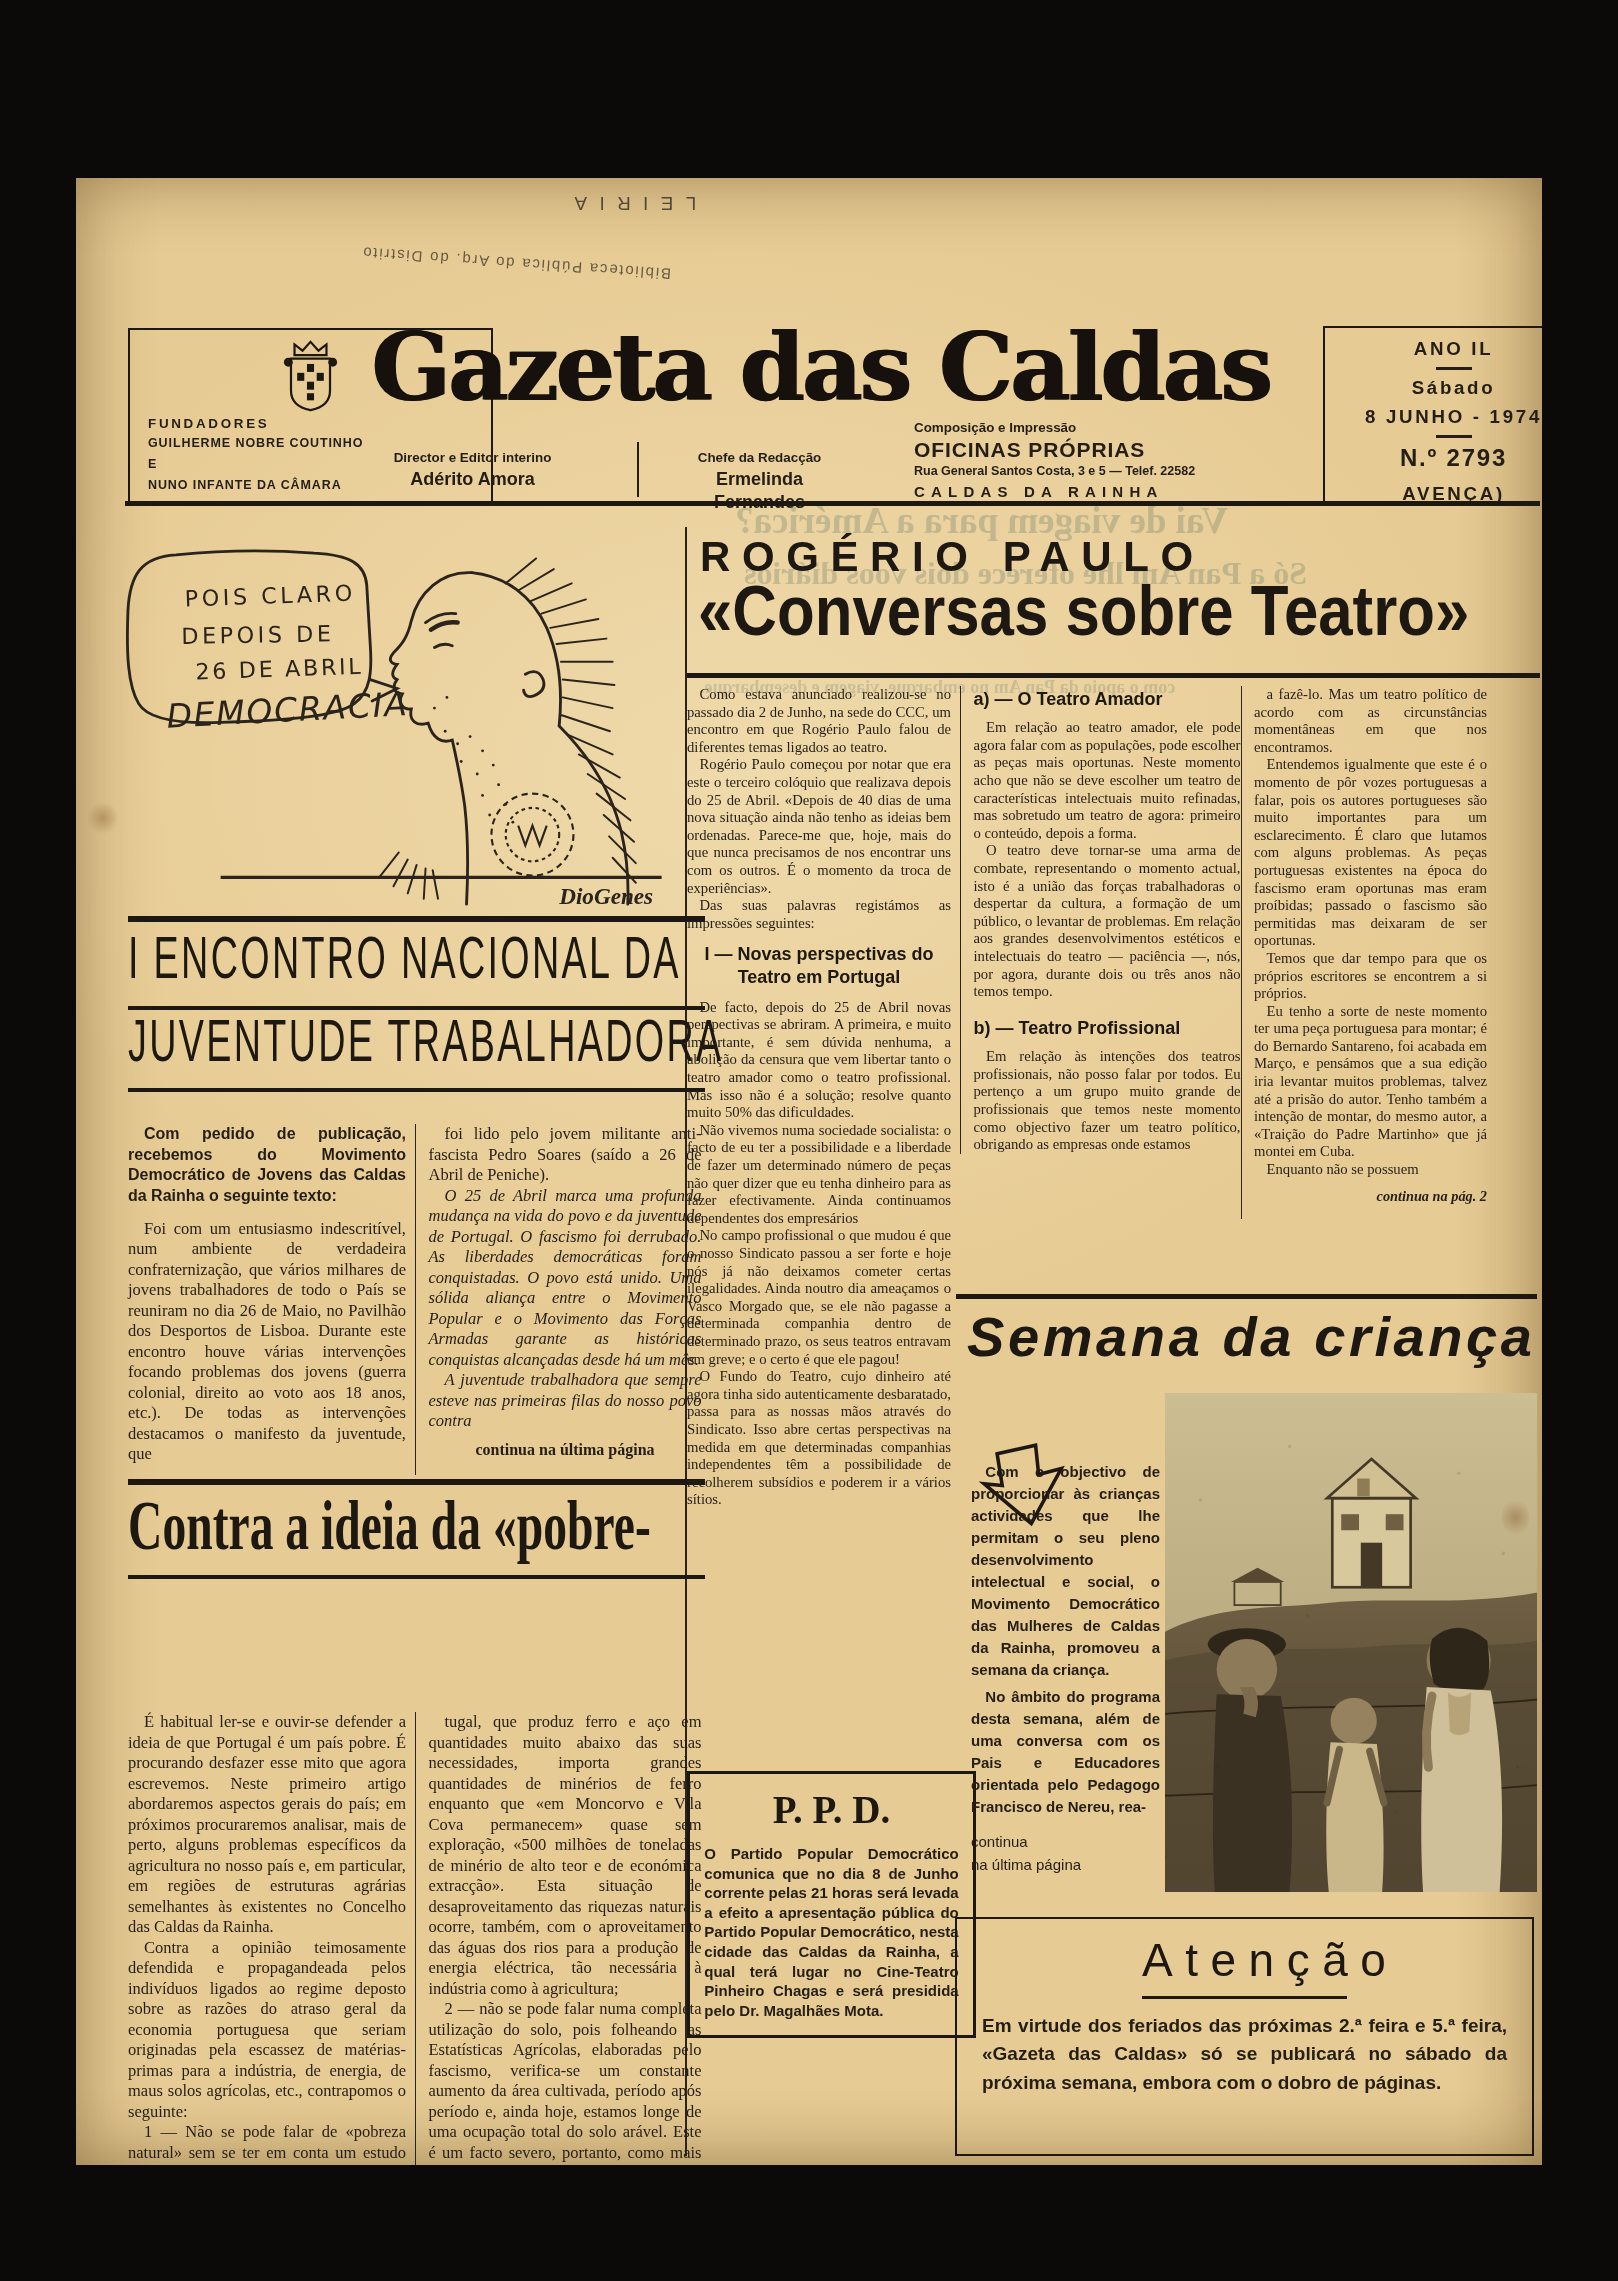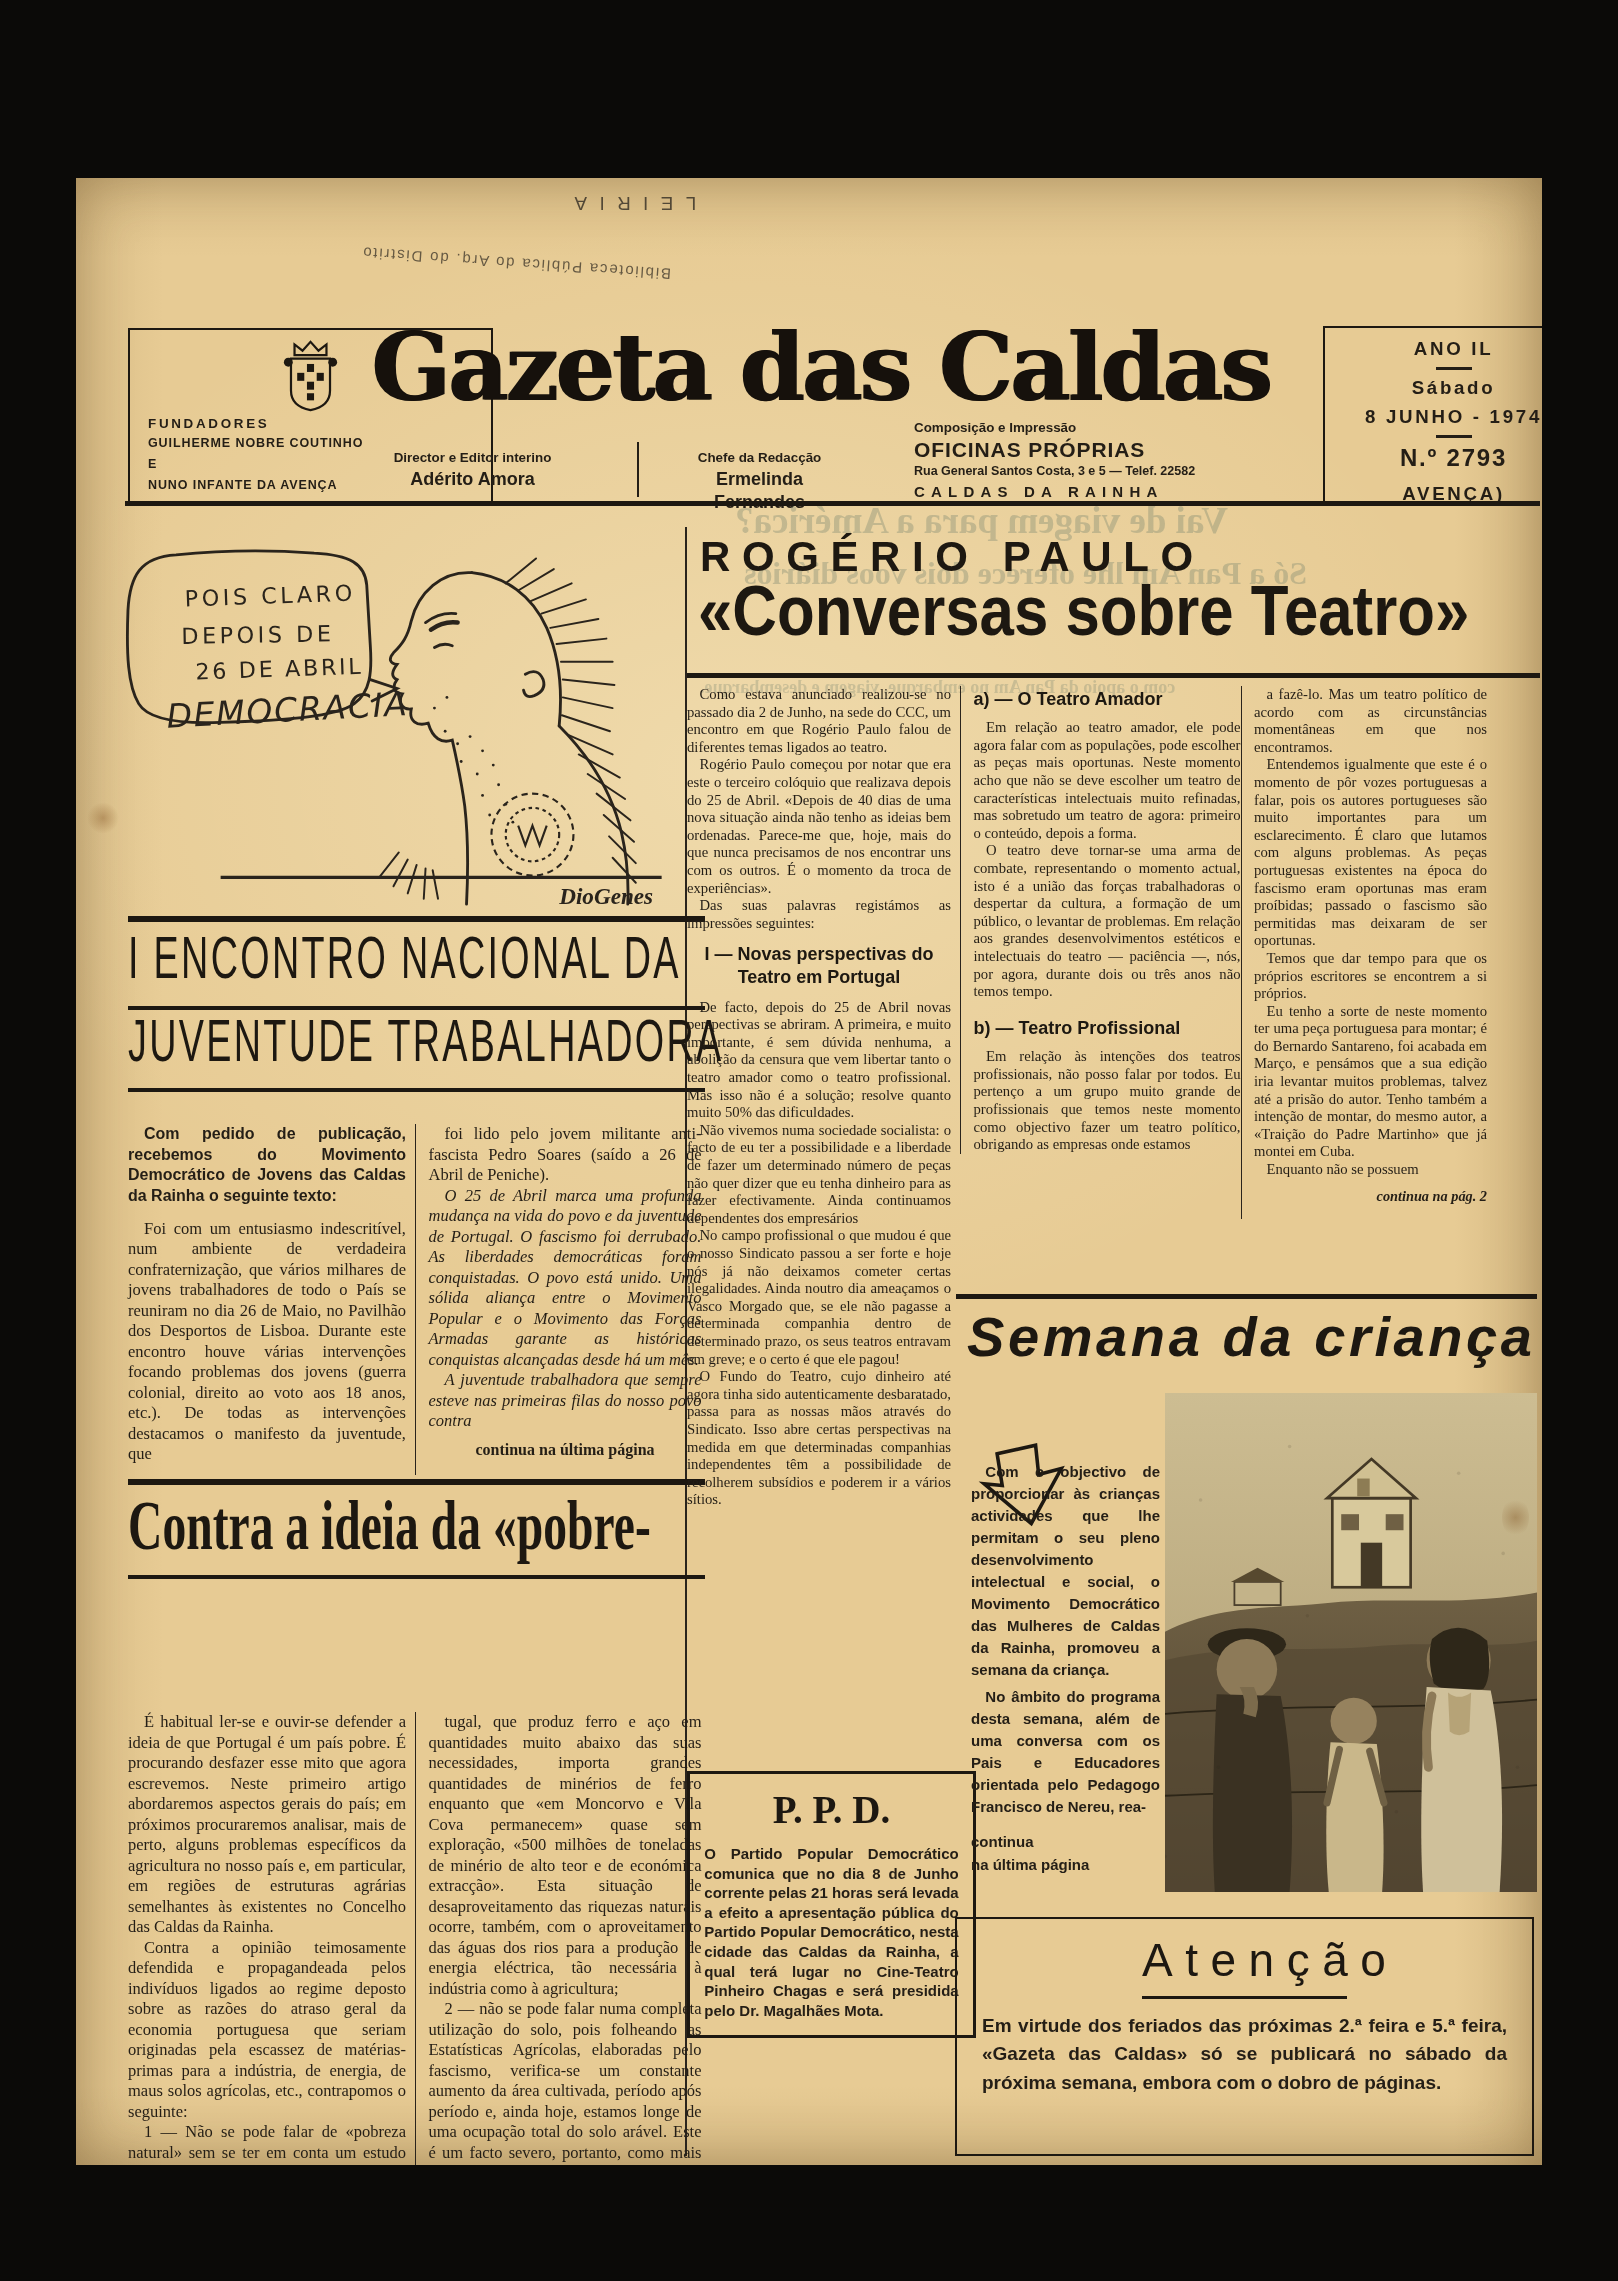--- a/index.html
+++ b/index.html
@@ -109,21 +109,21 @@
             text-align:justify;color:#241e16;}
 
   
   #sem-rule{left:880px;top:1116px;width:581px;height:5.3px;}
   #sem-head{left:891px;top:1126px;width:575px;font-family:"Liberation Sans",sans-serif;
             font-weight:bold;font-style:italic;font-size:56px;letter-spacing:3.6px;color:#1d1811;white-space:nowrap;}
   #sem-arrow{left:898px;top:1264px;}
   #sem-col{left:895px;top:1283px;width:189px;}
   .sp{font-family:"Liberation Sans",sans-serif;font-weight:bold;font-size:15px;line-height:22px;
       text-align:justify;text-indent:14.3px;margin:0 0 5.3px;color:#241e16;}
-  .scont{font-family:"Liberation Sans",sans-serif;font-weight:bold;font-size:15px;line-height:21.4px;margin-top:12.5px;}
+  .scont{font-family:"Liberation Sans",sans-serif;font-weight:normal;font-size:15px;line-height:21.4px;margin-top:12.5px;}
   #photo{left:1089px;top:1215px;width:372px;height:499px;}
 
   
   #atencao-box{left:879px;top:1739px;width:579px;height:239px;border:2.7px solid #1d1811;box-sizing:border-box;}
   #atencao-title{width:205px;margin:14.3px auto 9px;text-align:center;font-family:"Liberation Sans",sans-serif;
                  font-size:46px;letter-spacing:12.5px;color:#1d1811;border-bottom:3.6px solid #1d1811;
                  padding-bottom:9px;}
   #atencao-body{font-family:"Liberation Sans",sans-serif;font-weight:bold;font-size:19px;line-height:28.5px;
                 text-align:justify;padding:3.6px 25px 0;color:#241e16;}
 
@@ -150,21 +150,21 @@
           <rect x="38" y="40" width="8" height="9"></rect>
             <rect x="27" y="50" width="8" height="9"></rect>
           <rect x="27" y="63" width="8" height="8"></rect>
           <circle cx="6" cy="28" r="5"></circle>
             <circle cx="56" cy="28" r="5"></circle>
         </g>
       </svg>
       <div class="founders-label">FUNDADORES</div>
       <div class="founders-name">GUILHERME NOBRE COUTINHO</div>
       <div class="founders-name">E</div>
-      <div class="founders-name">NUNO INFANTE DA AVENÇA</div>
+      <div class="founders-name">NUNO INFANTE DA CÂMARA</div>
     </div>
 
     <div class="abs" id="paper-title">Gazeta das Caldas</div>
 
     <div class="abs sans" id="director-block">
       <div class="mast-label">Director e Editor interino</div>
       <div class="mast-name">Adérito Amora</div>
     </div>
     <div class="abs" id="mast-divider"></div>
     <div class="abs sans" id="chefe-block">

